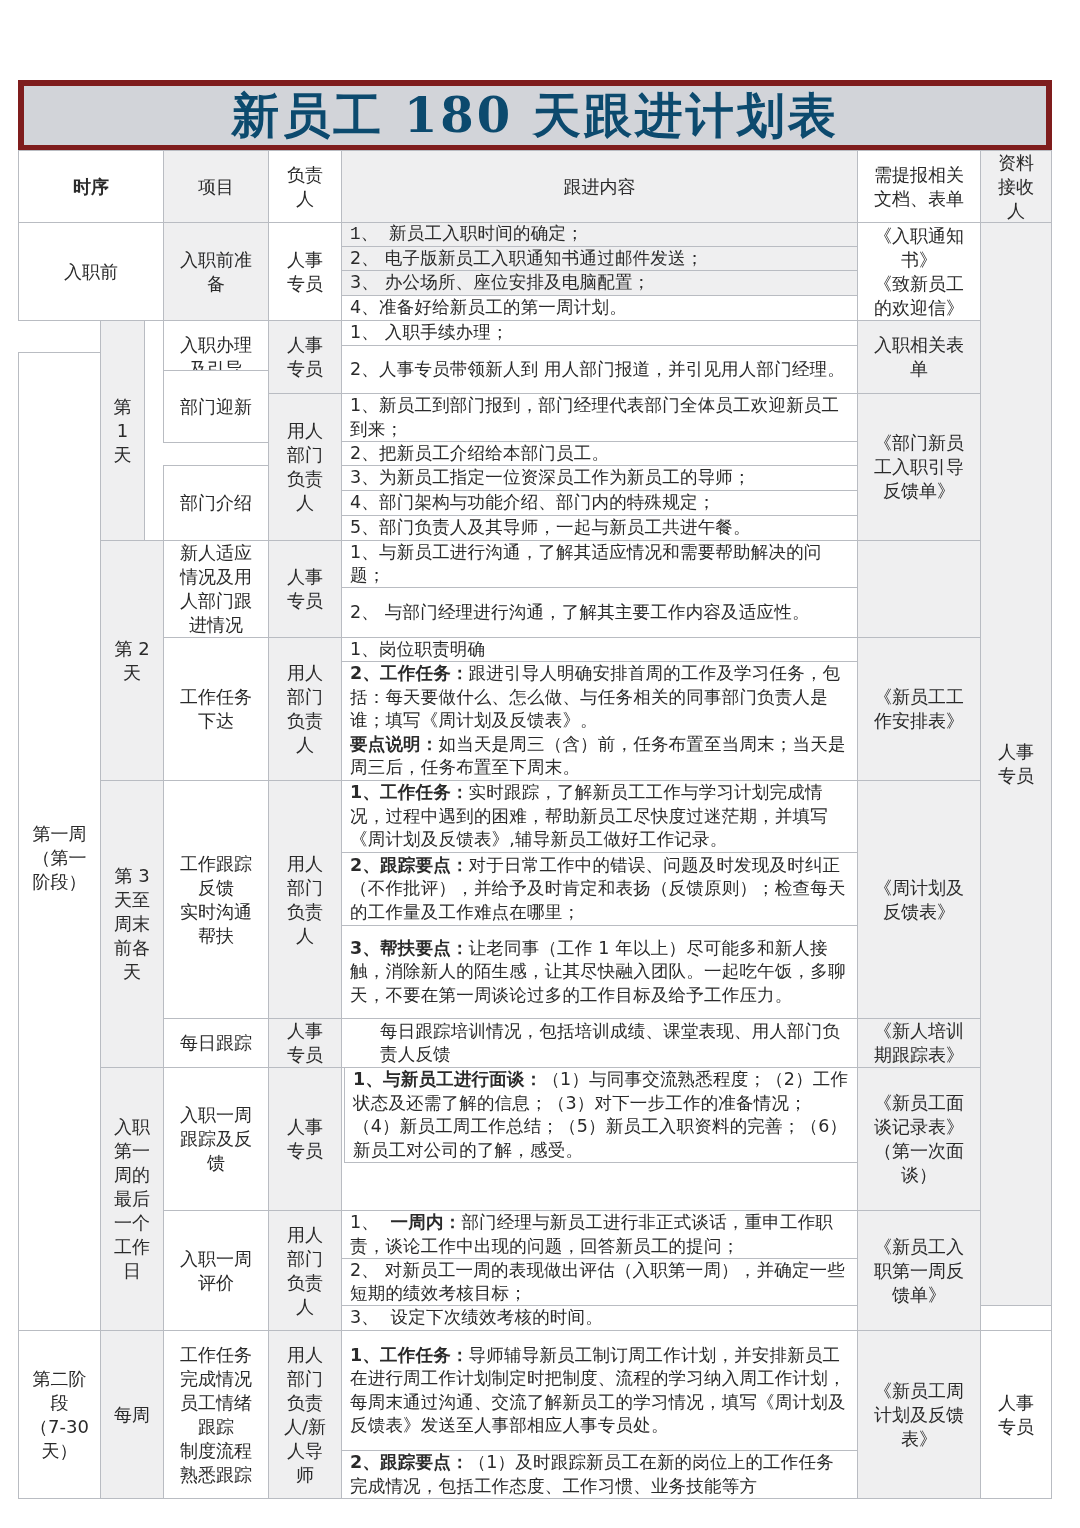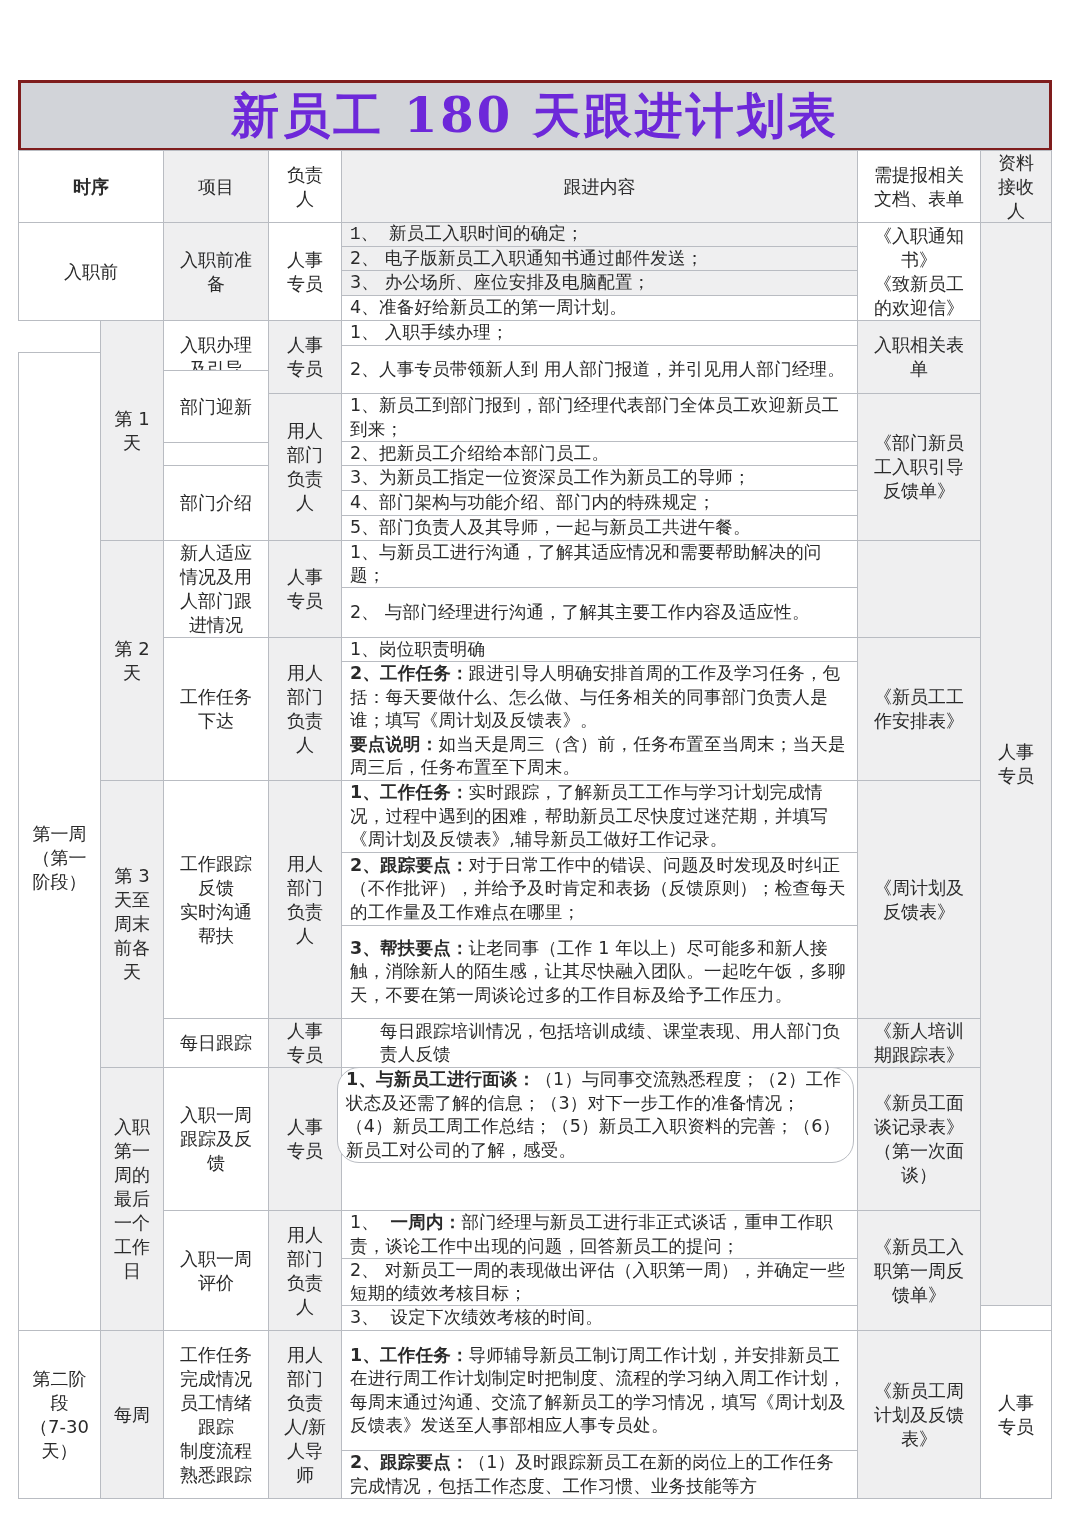--- a/index.html
+++ b/index.html
@@ -7,22 +7,22 @@
          font-family: "DejaVu Sans", "Liberation Sans", sans-serif; color:#2a2a2a; }
   .sheet { position:absolute; left:0; top:0; width:1080px; height:1528px; }
   .cell { position:absolute; box-sizing:border-box; border:1px solid #b9bcc2;
           display:flex; align-items:center; justify-content:center; text-align:center;
           font-size:18px; line-height:24px; padding:0 4px; background:#ffffff; }
   .g { background:#efeff0; }
   .w { background:#ffffff; }
   .content { justify-content:flex-start; text-align:left; padding:0 8px; font-size:17.5px; line-height:23.5px; letter-spacing:0.2px; }
   .content span.b { font-weight:bold; }
   .title { position:absolute; left:18px; top:80px; width:1034px; height:71px; background:#d2d4d9;
-           border:3px solid #7f1d1d; box-sizing:border-box; display:flex; align-items:center; justify-content:center;
-           font-family:"DejaVu Serif", "Liberation Serif", serif; font-weight:bold; font-size:48px; color:#6d28d9; letter-spacing:3px; }
+           border:6px solid #7f1d1d; box-sizing:border-box; display:flex; align-items:center; justify-content:center;
+           font-family:"DejaVu Serif", "Liberation Serif", serif; font-weight:bold; font-size:48px; color:#0c4a6e; letter-spacing:3px; }
   .vtext { white-space:pre-line; }
 </style>
 </head>
 <body>
 
 <div class="sheet">
 
   <div class="title">新员工 180 天跟进计划表</div>
 
   <div class="cell w vtext" style="left:18px;top:150px;width:146px;height:73px;font-weight:bold;">时序</div>
@@ -51,21 +51,21 @@
 的欢迎信》</div>
 
   <div class="cell g vtext" style="left:980px;top:222px;width:72px;height:1084px;">人事
 专员</div>
   <div class="cell w" style="left:980px;top:1305px;width:72px;height:26px;"></div>
 
   <div class="cell w vtext" style="left:18px;top:320px;width:83px;height:1011px;margin-top:32px;">第一周
 （第一
 阶段）</div>
 
-  <div class="cell g vtext" style="left:100px;top:320px;width:64px;height:221px;">第 1
+  <div class="cell g vtext" style="left:100px;top:320px;width:45px;height:221px;">第 1
 天</div>
   <div class="cell w vtext" style="left:163px;top:320px;width:106px;height:74px;">入职办理
 及引导</div>
   <div class="cell g vtext" style="left:268px;top:320px;width:74px;height:74px;">人事
 专员</div>
   <div class="cell w content" style="left:341px;top:320px;width:517px;height:26px;">1、  入职手续办理；</div>
   <div class="cell w content" style="left:341px;top:345px;width:517px;height:49px;">2、人事专员带领新人到 用人部门报道，并引见用人部门经理。</div>
   <div class="cell g vtext" style="left:857px;top:320px;width:124px;height:74px;">入职相关表
 单</div>
 
@@ -148,21 +148,21 @@
 周的
 最后
 一个
 工作
 日</div>
   <div class="cell w vtext" style="left:163px;top:1067px;width:106px;height:144px;">入职一周
 跟踪及反
 馈</div>
   <div class="cell g vtext" style="left:268px;top:1067px;width:74px;height:144px;">人事
 专员</div>
-  <div class="cell w content" style="left:337px;top:1067px;width:517px;height:96px;border-radius:22px;">
+  <div class="cell w content" style="left:344px;top:1067px;width:517px;height:96px;">
     <div><span class="b">1、与新员工进行面谈：</span><span>（1）与同事交流熟悉程度；（2）工作状态及还需了解的信息；（3）对下一步工作的准备情况；（4）新员工周工作总结；（5）新员工入职资料的完善；（6）新员工对公司的了解，感受。</span></div>
   </div>
   <div class="cell g vtext" style="left:857px;top:1067px;width:124px;height:144px;">《新员工面
 谈记录表》
 （第一次面
 谈）</div>
 
   <div class="cell w vtext" style="left:163px;top:1210px;width:106px;height:121px;">入职一周
 评价</div>
   <div class="cell g vtext" style="left:268px;top:1210px;width:74px;height:121px;">用人

